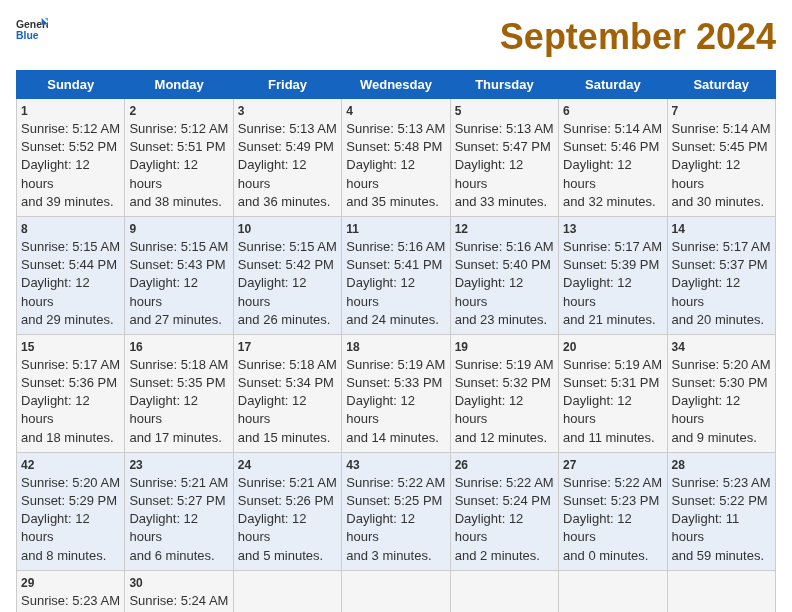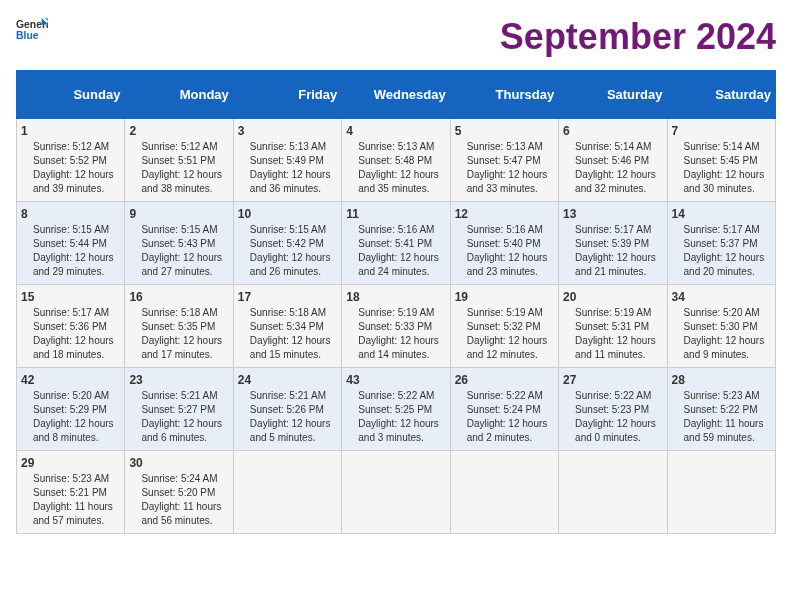--- a/index.html
+++ b/index.html
@@ -24,38 +24,38 @@
     .logo-icon {
       width: 32px;
       height: 28px;
     }
     .title-area {
       text-align: right;
     }
     .month-title {
       font-size: 36px;
       font-weight: bold;
-      color: #701a75;
+      color: #a16207;
     }
     .location-title {
       font-size: 16px;
       color: #555;
     }
     table {
       width: 100%;
       border-collapse: collapse;
       table-layout: fixed;
     }
     thead tr th {
       background-color: #1565c0;
       color: #fff;
       font-size: 13px;
       font-weight: bold;
-      padding: 16px 4px;
-      text-align: right;
+      padding: 6px 4px;
+      text-align: center;
       border: 1px solid #1565c0;
     }
     tbody tr td {
       vertical-align: top;
       padding: 5px 4px;
       font-size: 10px;
       color: #333;
       border: 1px solid #ccc;
       height: 80px;
     }
@@ -65,24 +65,23 @@
     tbody tr:nth-child(even) td {
       background-color: #e8eef7;
     }
     .day-num {
       font-size: 12px;
       font-weight: bold;
       display: block;
       margin-bottom: 2px;
     }
     .day-info {
-      font-size: 10px;
+      font-size: 13px;
       line-height: 1.4;
       color: #333;
-      margin-left: 12px;
     }
     .empty-cell {
       background-color: #f5f5f5 !important;
     }
   </style>
 </head>
 <body>
 
 <div class="header-area">
   <div class="logo">

